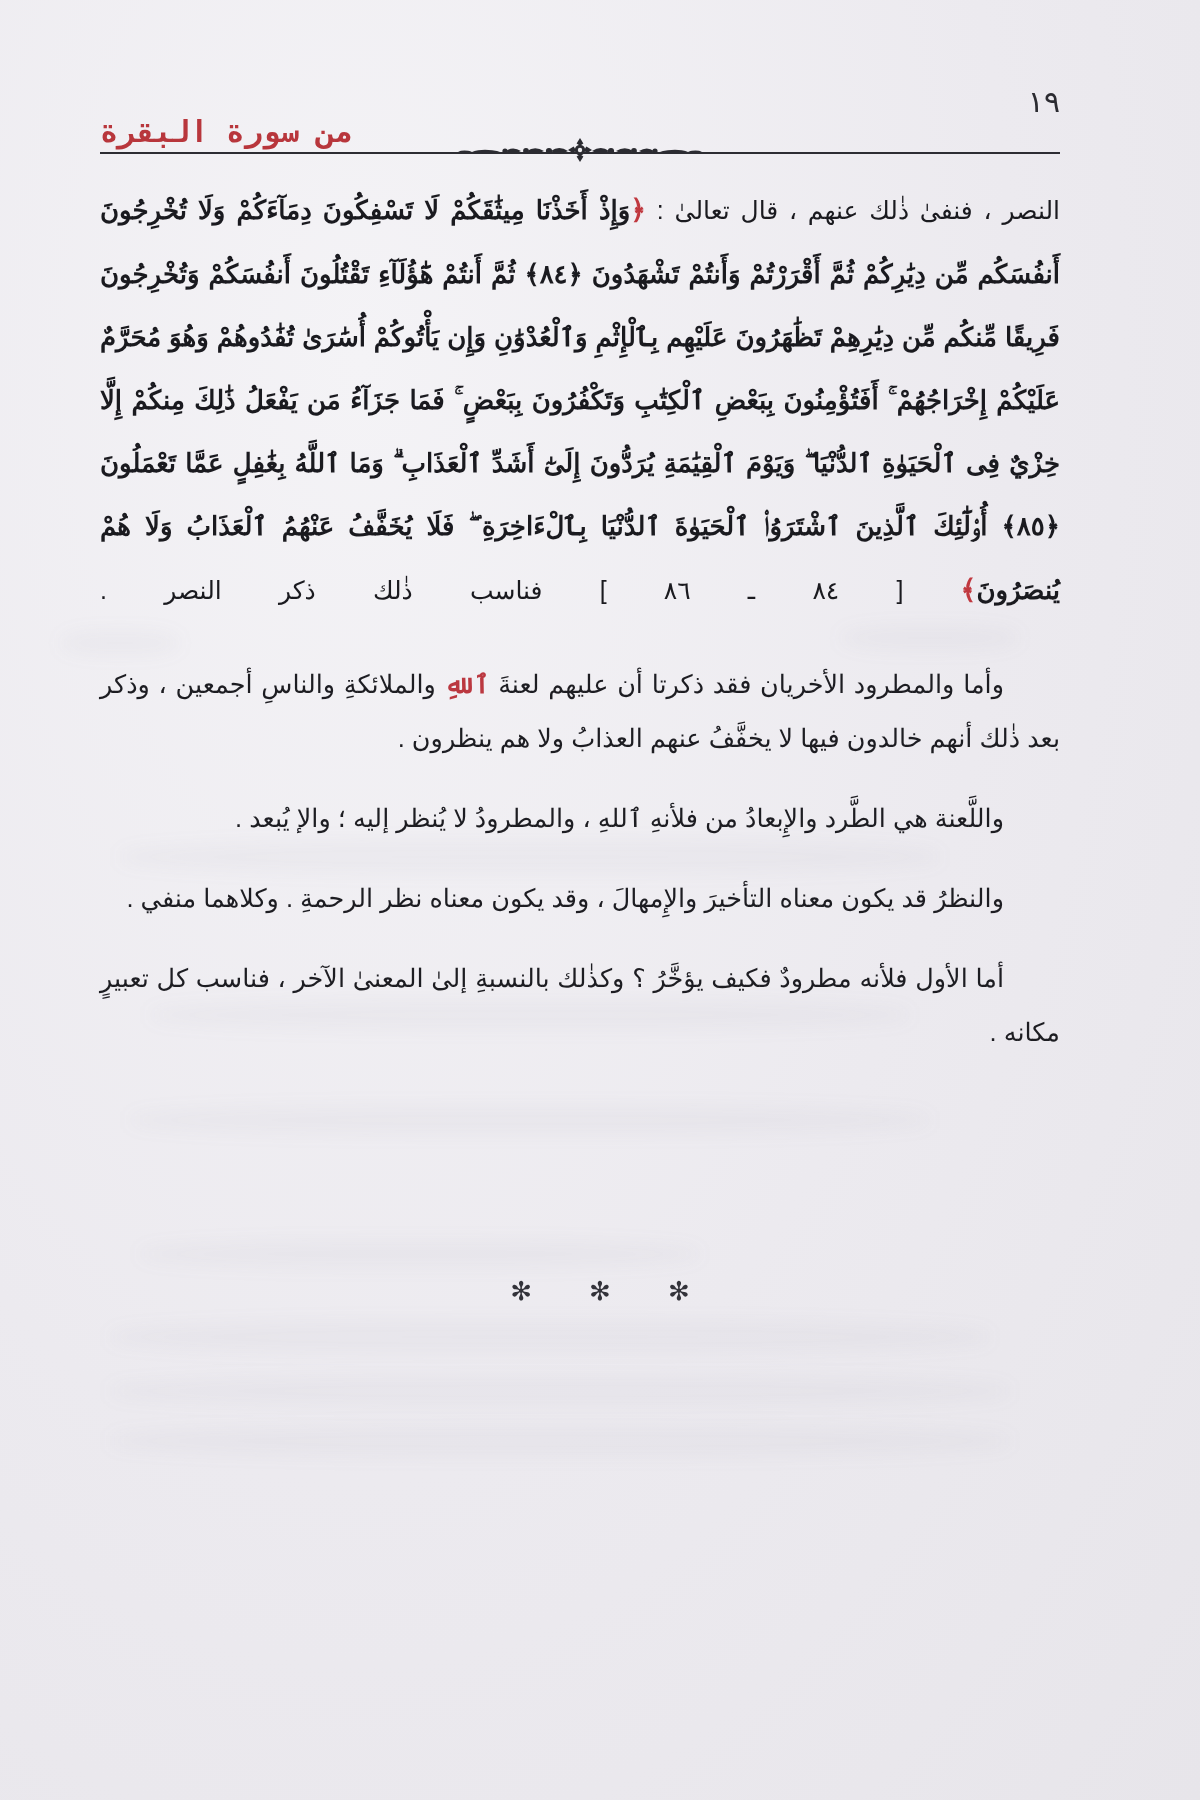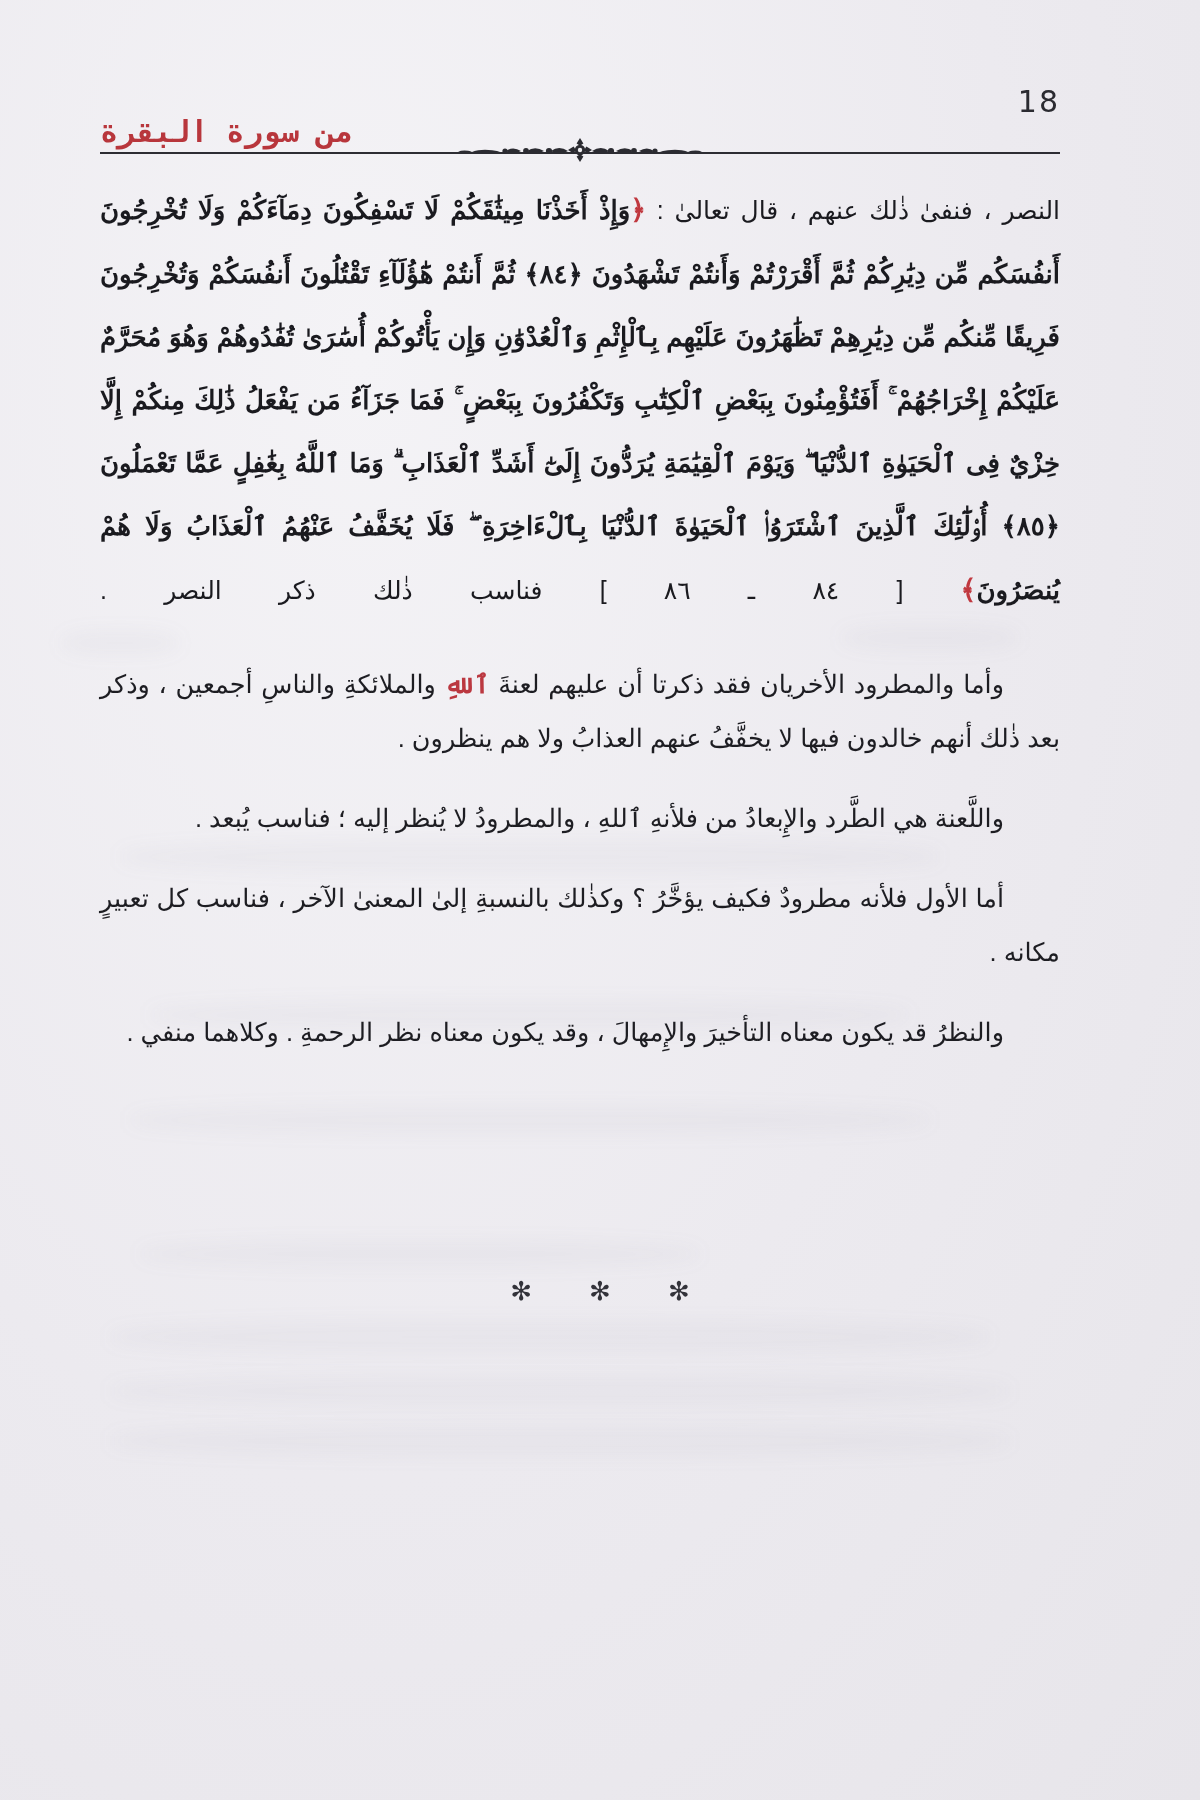--- a/index.html
+++ b/index.html
@@ -170,21 +170,21 @@
   <div class="bleed" style="left:150px; top:1000px; width:760px; height:30px;"></div>
   <div class="bleed" style="left:130px; top:1105px; width:800px; height:30px;"></div>
   <div class="bleed" style="left:140px; top:1240px; width:560px; height:28px;"></div>
   <div class="bleed" style="left:110px; top:1320px; width:880px; height:34px;"></div>
   <div class="bleed" style="left:110px; top:1375px; width:900px; height:32px;"></div>
   <div class="bleed" style="left:110px; top:1425px; width:900px; height:32px;"></div>
   <div class="bleed" style="left:60px;  top:630px;  width:120px; height:26px;"></div>
   <div class="bleed" style="left:840px; top:625px;  width:180px; height:26px;"></div>
 
   <div id="header-band">
-    <div id="page-number">18</div>
+    <div id="page-number">١٩</div>
     <div id="header-title">من سورة البقرة</div>
   </div>
 
   <div id="rule-wrap">
     <div id="rule-line"></div>
     <svg id="ornament" viewBox="0 0 300 34">
       <g fill="#2b2b31">
 
         <circle cx="150" cy="22" r="5.2"></circle>
         <path d="M150 10 l3.4 5.6 -3.4 2.2 -3.4 -2.2 Z"></path>
@@ -218,29 +218,29 @@
 
     <p class="para quran-block">
       <span class="lead-in">النصر ، فنفىٰ ذٰلك عنهم ، قال تعالىٰ : </span><span class="quote-mark">﴿</span><span>وَإِذْ أَخَذْنَا مِيثَٰقَكُمْ لَا تَسْفِكُونَ دِمَآءَكُمْ وَلَا تُخْرِجُونَ أَنفُسَكُم مِّن دِيَٰرِكُمْ ثُمَّ أَقْرَرْتُمْ وَأَنتُمْ تَشْهَدُونَ ﴿٨٤﴾ ثُمَّ أَنتُمْ هَٰٓؤُلَآءِ تَقْتُلُونَ أَنفُسَكُمْ وَتُخْرِجُونَ فَرِيقًا مِّنكُم مِّن دِيَٰرِهِمْ تَظَٰهَرُونَ عَلَيْهِم بِٱلْإِثْمِ وَٱلْعُدْوَٰنِ وَإِن يَأْتُوكُمْ أُسَٰرَىٰ تُفَٰدُوهُمْ وَهُوَ مُحَرَّمٌ عَلَيْكُمْ إِخْرَاجُهُمْ ۚ أَفَتُؤْمِنُونَ بِبَعْضِ ٱلْكِتَٰبِ وَتَكْفُرُونَ بِبَعْضٍ ۚ فَمَا جَزَآءُ مَن يَفْعَلُ ذَٰلِكَ مِنكُمْ إِلَّا خِزْيٌ فِى ٱلْحَيَوٰةِ ٱلدُّنْيَا ۖ وَيَوْمَ ٱلْقِيَٰمَةِ يُرَدُّونَ إِلَىٰٓ أَشَدِّ ٱلْعَذَابِ ۗ وَمَا ٱللَّهُ بِغَٰفِلٍ عَمَّا تَعْمَلُونَ ﴿٨٥﴾ أُو۟لَٰٓئِكَ ٱلَّذِينَ ٱشْتَرَوُا۟ ٱلْحَيَوٰةَ ٱلدُّنْيَا بِٱلْءَاخِرَةِ ۖ فَلَا يُخَفَّفُ عَنْهُمُ ٱلْعَذَابُ وَلَا هُمْ يُنصَرُونَ</span><span class="quote-mark">﴾</span><span class="ref-bracket"> [ ٨٤ ـ ٨٦ ] </span><span class="ref-bracket">فناسب ذٰلك ذكر النصر .</span>
     </p>
 
     <p class="para body-para">
       <span>وأما والمطرود الأخريان فقد ذكرتا أن عليهم لعنةَ </span><span class="lafz-jalala">ٱللهِ</span><span> والملائكةِ والناسِ أجمعين ، وذكر بعد ذٰلك أنهم خالدون فيها لا يخفَّفُ عنهم العذابُ ولا هم ينظرون .</span>
     </p>
 
     <p class="para body-para">
-      <span>واللَّعنة هي الطَّرد والإِبعادُ من فلأنهِ </span><span>ٱللهِ</span><span> ، والمطرودُ لا يُنظر إليه ؛ فناسب يُبعد .</span>
+      <span>واللَّعنة هي الطَّرد والإِبعادُ من فلأنهِ </span><span>ٱللهِ</span><span> ، والمطرودُ لا يُنظر إليه ؛ والإ يُبعد .</span>
+    </p>
+
+    <p class="para body-para">
+      <span>والنظرُ قد يكون معناه التأخيرَ والإِمهالَ ، وقد يكون معناه نظر الرحمةِ . وكلاهما منفي .</span>
     </p>
 
     <p class="para body-para">
       <span>أما الأول فلأنه مطرودٌ فكيف يؤخَّرُ ؟ وكذٰلك بالنسبةِ إلىٰ المعنىٰ الآخر ، فناسب كل تعبيرٍ مكانه .</span>
-    </p>
-
-    <p class="para body-para">
-      <span>والنظرُ قد يكون معناه التأخيرَ والإِمهالَ ، وقد يكون معناه نظر الرحمةِ . وكلاهما منفي .</span>
     </p>
 
   </div>
 
   <div id="asterisk-row">
     <span>✻</span>
     <span>✻</span>
     <span>✻</span>
   </div>
 

